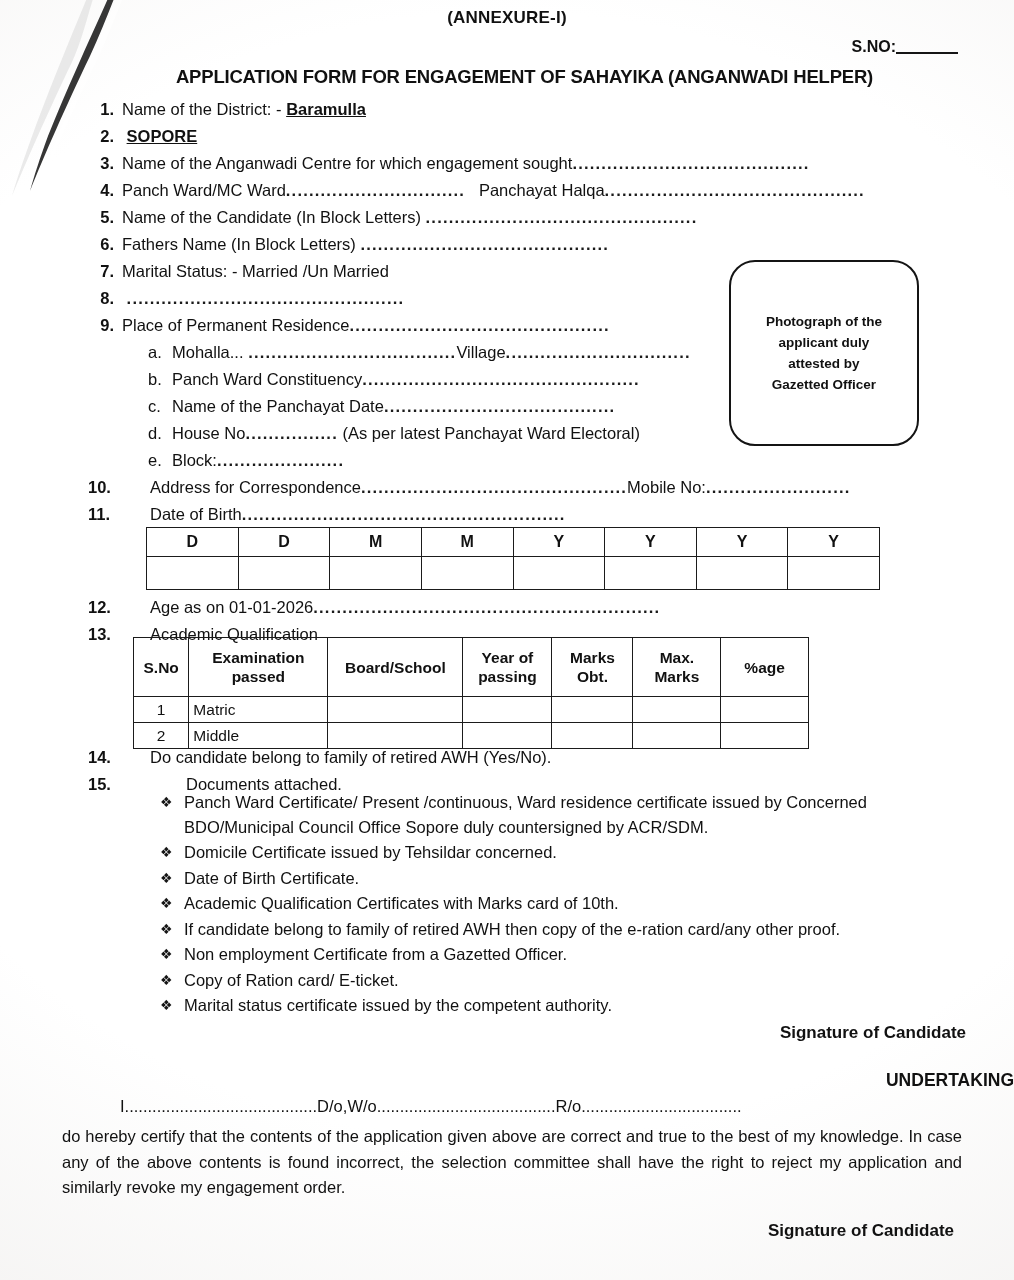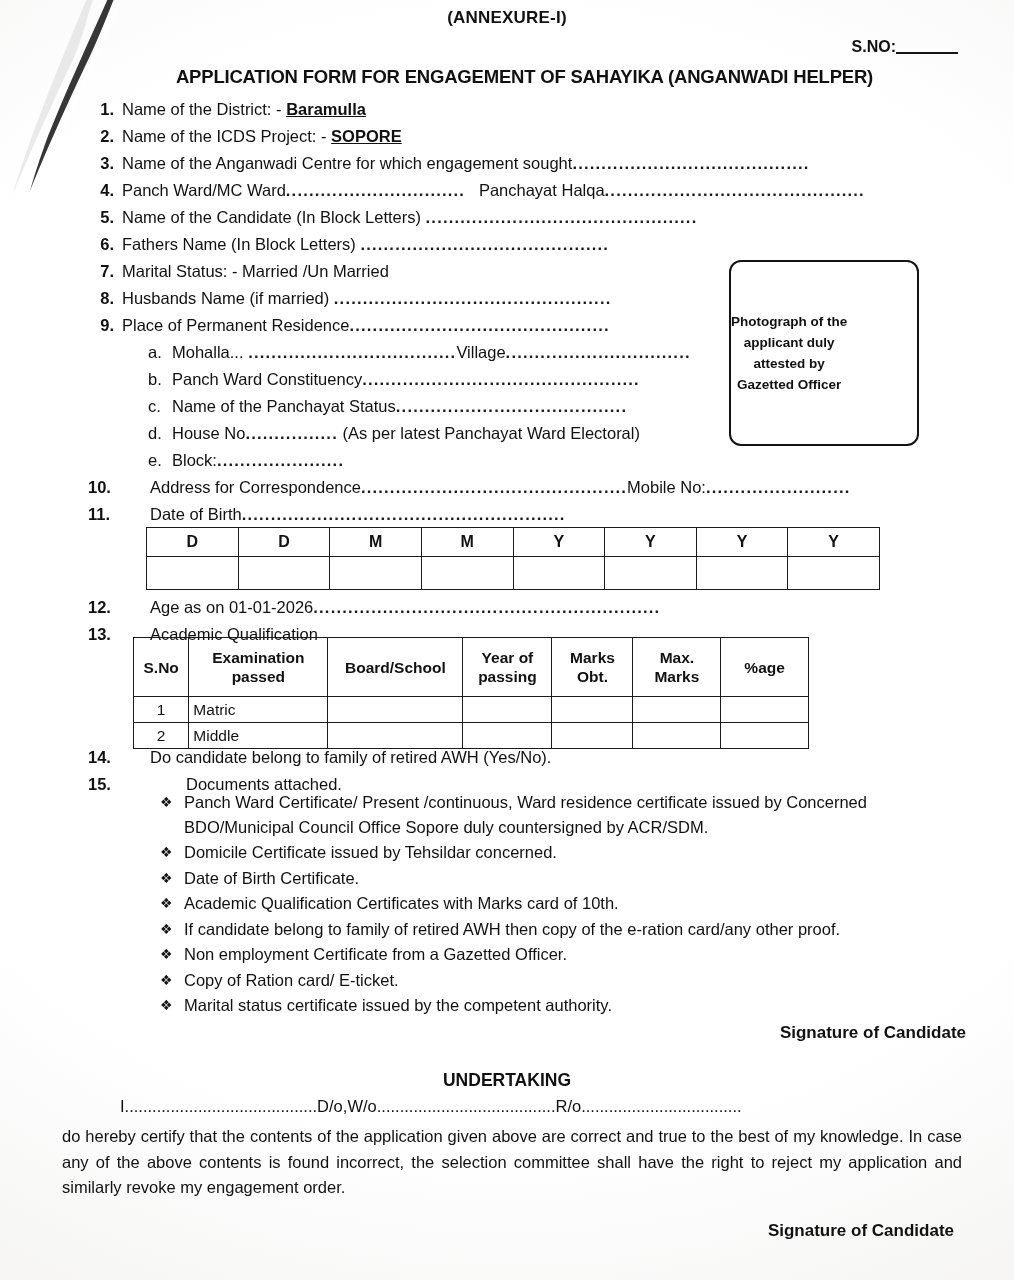--- a/index.html
+++ b/index.html
@@ -135,23 +135,24 @@
   }
 
   
   .photo-box {
     position: absolute;
     top: 260px;
     left: 729px;
     width: 186px;
     height: 182px;
     border: 2px solid #141414;
-    border-radius: 12px;
+    border-radius: 26px;
     display: flex;
     align-items: center;
+    justify-content: center;
     background: rgba(255,255,255,.55);
     z-index: 4;
   }
   .photo-box .ptxt {
     text-align: center;
     font-weight: bold;
     font-size: 13.5px;
     line-height: 21px;
   }
 
@@ -233,21 +234,21 @@
     position: absolute;
     top: 1023px;
     right: 48px;
     font-weight: bold;
     font-size: 17px;
   }
   .undertaking-title {
     position: absolute;
     top: 1070px;
     left: 0; right: 0;
-    text-align: center;
+    text-align: right;
     font-weight: bold;
     font-size: 17.5px;
   }
   .undertaking-line {
     position: absolute;
     top: 1097px;
     left: 120px;
     right: 52px;
     font-size: 16.5px;
     white-space: nowrap;
@@ -303,21 +304,20 @@
 
       <div class="row">
         <span class="num">1.</span>
         <span class="txt">Name of the District: -</span>
         <span>&nbsp;</span>
         <span class="ul">Baramulla</span>
       </div>
 
       <div class="row">
         <span class="num">2.</span>
-        <span class="txt">Name of the ICDS Project: -</span>
         <span>&nbsp;</span>
         <span class="ul">SOPORE</span>
       </div>
 
       <div class="row">
         <span class="num">3.</span>
         <span class="txt">Name of the Anganwadi Centre for which engagement sought</span>
         <span class="dots">.........................................</span>
       </div>
 
@@ -344,21 +344,20 @@
         <span class="dots">...........................................</span>
       </div>
 
       <div class="row">
         <span class="num">7.</span>
         <span class="txt">Marital Status: - Married /Un Married</span>
       </div>
 
       <div class="row">
         <span class="num">8.</span>
-        <span class="txt">Husbands Name (if married)</span>
         <span>&nbsp;</span>
         <span class="dots">................................................</span>
       </div>
 
       <div class="row">
         <span class="num">9.</span>
         <span class="txt">Place of Permanent Residence</span>
         <span class="dots">.............................................</span>
       </div>
 
@@ -372,21 +371,21 @@
       </div>
 
       <div class="sub">
         <span class="letter">b.</span>
         <span class="txt">Panch Ward Constituency</span>
         <span class="dots">................................................</span>
       </div>
 
       <div class="sub">
         <span class="letter">c.</span>
-        <span class="txt">Name of the Panchayat Status</span>
+        <span class="txt">Name of the Panchayat Date</span>
         <span class="dots">........................................</span>
       </div>
 
       <div class="sub">
         <span class="letter">d.</span>
         <span class="txt">House No</span>
         <span class="dots">................</span>
         <span>&nbsp;</span>
         <span class="txt">(As per latest Panchayat Ward Electoral)</span>
       </div>

